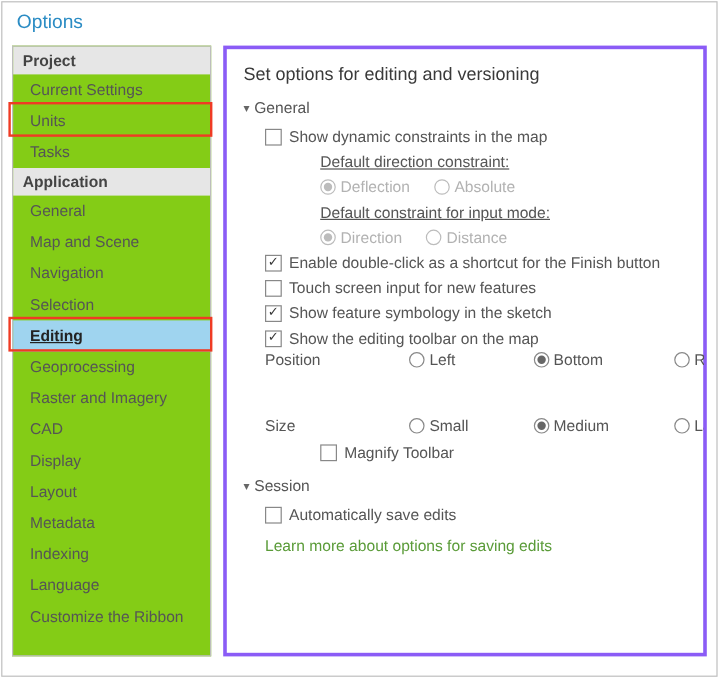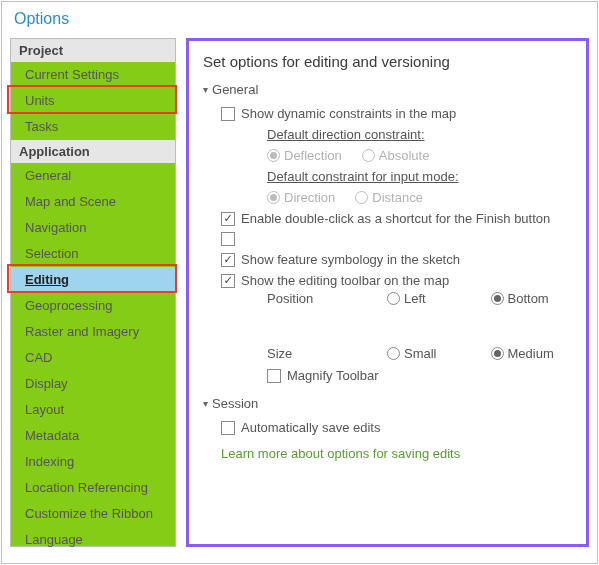--- a/index.html
+++ b/index.html
@@ -132,21 +132,20 @@
     width: 7px; height: 7px;
     border-radius: 50%;
     background: #666;
   }
   .radio.disabled.selected::after { background: #bcbcbc; }
   .pos-grid {
     display: grid;
     grid-template-columns: 80px auto auto auto;
     row-gap: 6px;
     column-gap: 10px;
-    margin-left: 46px;
     align-items: center;
     gap: 40px;
   }
   .pos-grid .lbl { color: #555; }
   .link {
     color: #5a9b38;
     cursor: pointer;
     margin: 8px 0 0 18px;
     display: inline-block;
   }
@@ -177,23 +176,22 @@
         <div class="nav-item selected">Editing</div>
         <div class="red-rect" style="left:-4px;top:-3px;width:170px;height:29px;"></div>
       </div>
       <div class="nav-item">Geoprocessing</div>
       <div class="nav-item">Raster and Imagery</div>
       <div class="nav-item">CAD</div>
       <div class="nav-item">Display</div>
       <div class="nav-item">Layout</div>
       <div class="nav-item">Metadata</div>
       <div class="nav-item">Indexing</div>
-      <div class="nav-item">Location Referencing</div>
+      <div class="nav-item">Language</div>
       <div class="nav-item">Customize the Ribbon</div>
-      <div class="nav-item">Language</div>
     </div>
 
     <div class="content">
       <div class="content-title">Set options for editing and versioning</div>
 
       <div class="section-head">
         <span class="chev">▾</span>
         <span>General</span>
       </div>
 
@@ -224,20 +222,21 @@
             <span>Distance</span>
           </span>
         </div>
 
         <div class="row">
           <span class="chk checked"></span>
           <span>Enable double-click as a shortcut for the Finish button</span>
         </div>
         <div class="row">
           <span class="chk"></span>
+          <span>Touch screen input for new features</span>
         </div>
         <div class="row">
           <span class="chk checked"></span>
           <span>Show feature symbology in the sketch</span>
         </div>
         <div class="row">
           <span class="chk checked"></span>
           <span>Show the editing toolbar on the map</span>
         </div>
 

